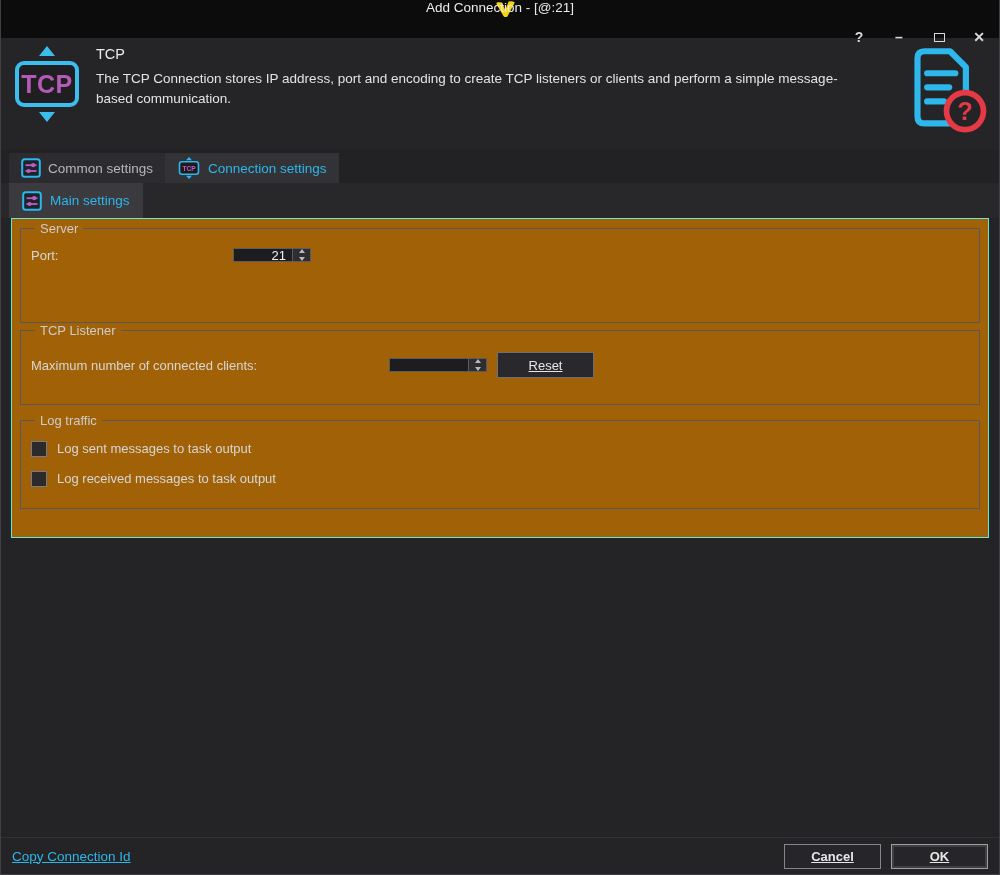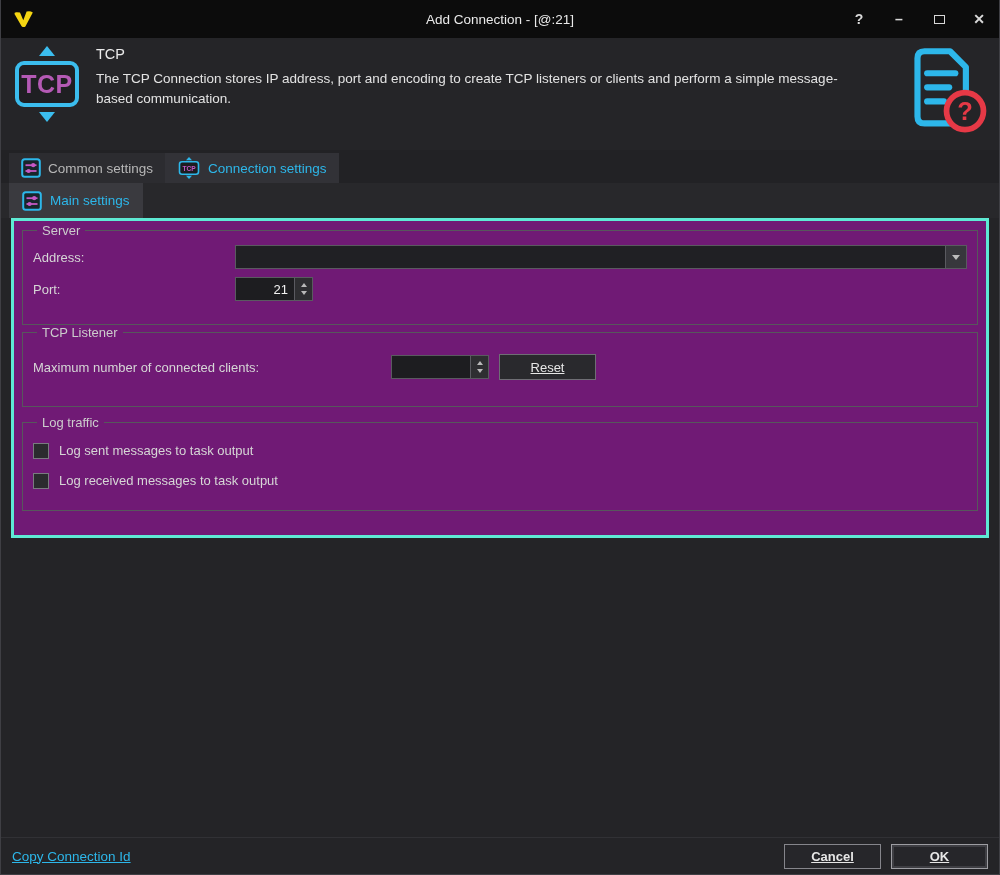--- a/index.html
+++ b/index.html
@@ -7,21 +7,21 @@
   body { font-family:"Liberation Sans", sans-serif; }
 
   .window {
     position:relative; width:1000px; height:875px;
     background:#242427; overflow:hidden;
     border-left:1px solid #3f3f44; border-right:1px solid #3f3f44; border-bottom:1px solid #3f3f44;
     color:#dcdcdc; font-size:13px;
   }
 
   
-  .titlebar { position:absolute; top:0; left:0; right:0; height:38px; background:#0c0c0c; display:flex; align-items:center; }
+  .titlebar { position:absolute; top:0; left:0; right:0; height:38px; background:#0c0c0c; display:flex; align-items:center;flex-direction:column; }
   .titlebar .logo { margin-left:12px; display:flex; }
   .titlebar .title { position:absolute; left:0; right:0; text-align:center; color:#eaeaea; font-size:13.5px; }
   .winctrls { margin-left:auto; display:flex; z-index:2; }
   .winctrl { width:40px; height:38px; display:flex; align-items:center; justify-content:center; color:#d9d9d9; font-size:14px; font-weight:bold; cursor:default; }
   .maxbox { display:inline-block; width:11px; height:9px; border:1.5px solid #d9d9d9; }
 
   
   .header { position:absolute; top:38px; left:0; right:0; height:112px; background:#252528; }
   .badge-wrap { position:absolute; left:10px; top:8px; width:72px; display:flex; flex-direction:column; align-items:center; }
   .tri-up   { width:0; height:0; border-left:8px solid transparent; border-right:8px solid transparent; border-bottom:10px solid #3bbdee; margin-bottom:5px; }
@@ -35,37 +35,37 @@
 
   
   .tabrow1 { position:absolute; top:150px; left:0; right:0; height:33px; background:#222225; display:flex; align-items:stretch; padding:3px 0 0 8px; }
   .tab { display:flex; align-items:center; gap:7px; padding:0 12px; font-size:13.5px; cursor:default; }
   .tab.inactive { background:#2c2c30; color:#b7b7b7; }
   .tab.active   { background:#323237; color:#2db7ea; }
   .tabrow2 { position:absolute; top:183px; left:0; right:0; height:35px; background:#28282b; display:flex; align-items:stretch; padding-left:8px; }
   .subtab { display:flex; align-items:center; gap:8px; padding:0 13px; background:#3a3a3f; color:#2db7ea; font-size:13.5px; cursor:default; }
 
   
-  .panel { position:absolute; top:218px; left:10px; width:978px; height:320px; background:#701a75; border:3px solid #5eead4; }
+  .panel { position:absolute; top:218px; left:10px; width:978px; height:320px; background:#a16207; border:1px solid #5eead4; }
   fieldset { border:1px solid #57575c; margin:0 8px; padding:2px 10px 6px; color:#d6d6d6; }
   legend { padding:0 5px; margin-left:4px; font-size:13px; color:#cccccc; }
   #server-group { margin-top:2px; height:102px; }
   #listener-group { height:82px; }
   #log-group { margin-top:8px; height:96px; }
 
   .frow { display:flex; align-items:center; height:30px; margin-top:2px; }
   .frow .flabel { width:202px; color:#d6d6d6; }
   .wide-label { width:358px !important; }
 
   .combobox { flex:1; height:24px; background:#202024; border:1px solid #5a5a60; display:flex; align-items:stretch; }
   .combobox input { flex:1; background:transparent; border:none; outline:none; color:#e0e0e0; font:13px "Liberation Sans",sans-serif; padding:0 6px; }
   .dd-btn { width:21px; background:#37373c; border-left:1px solid #5a5a60; display:flex; align-items:center; justify-content:center; cursor:default; }
   .arr-down { width:0; height:0; border-left:4px solid transparent; border-right:4px solid transparent; border-top:5px solid #bcbcbc; }
 
-  .spinner { display:flex; height:24px; border:1px solid #5a5a60; background:#1d1d20; }
+  .spinner { display:flex; height:14px; border:1px solid #5a5a60; background:#1d1d20; }
   .spinner input { background:transparent; border:none; outline:none; color:#f2f2f2; font:13px "Liberation Sans",sans-serif; text-align:right; padding:0 6px; }
   .spin-col { width:18px; border-left:1px solid #5a5a60; background:#2e2e31; display:flex; flex-direction:column; align-items:center; justify-content:center; gap:4px; cursor:default; }
   .tri-s-up   { width:0; height:0; border-left:3.5px solid transparent; border-right:3.5px solid transparent; border-bottom:4.5px solid #b9b9b9; }
   .tri-s-down { width:0; height:0; border-left:3.5px solid transparent; border-right:3.5px solid transparent; border-top:4.5px solid #b9b9b9; }
 
   .btn { background:#29292d; border:1px solid #6e6e74; color:#e6e6e6; font:13px "Liberation Sans",sans-serif; cursor:default;text-decoration:underline; }
   .reset-btn { width:97px; height:26px; margin-left:10px; }
 
   .chkrow { display:flex; align-items:center; gap:10px; height:29px; margin-top:1px; }
   .checkbox { width:16px; height:16px; border:1px solid #7a7a80; background:#2b2b2e; flex:0 0 auto; cursor:default; }
@@ -153,29 +153,20 @@
         <circle cx="7.6" cy="13" r="2.1" fill="#c558c5"></circle>
       </svg>
       <span>Main settings</span>
     </div>
   </div>
 
   <div class="panel">
 
     <fieldset id="server-group">
       <legend>Server</legend>
-      <div class="frow">
-        <span class="flabel">Address:</span>
-        <div class="combobox">
-          <input type="text" value="" style="">
-          <div class="dd-btn">
-            <span class="arr-down"></span>
-          </div>
-        </div>
-      </div>
       <div class="frow">
         <span class="flabel">Port:</span>
         <div class="spinner">
           <input type="text" style="width: 58px;" value="21">
           <div class="spin-col">
             <span class="tri-s-up"></span>
             <span class="tri-s-down"></span>
           </div>
         </div>
       </div>

